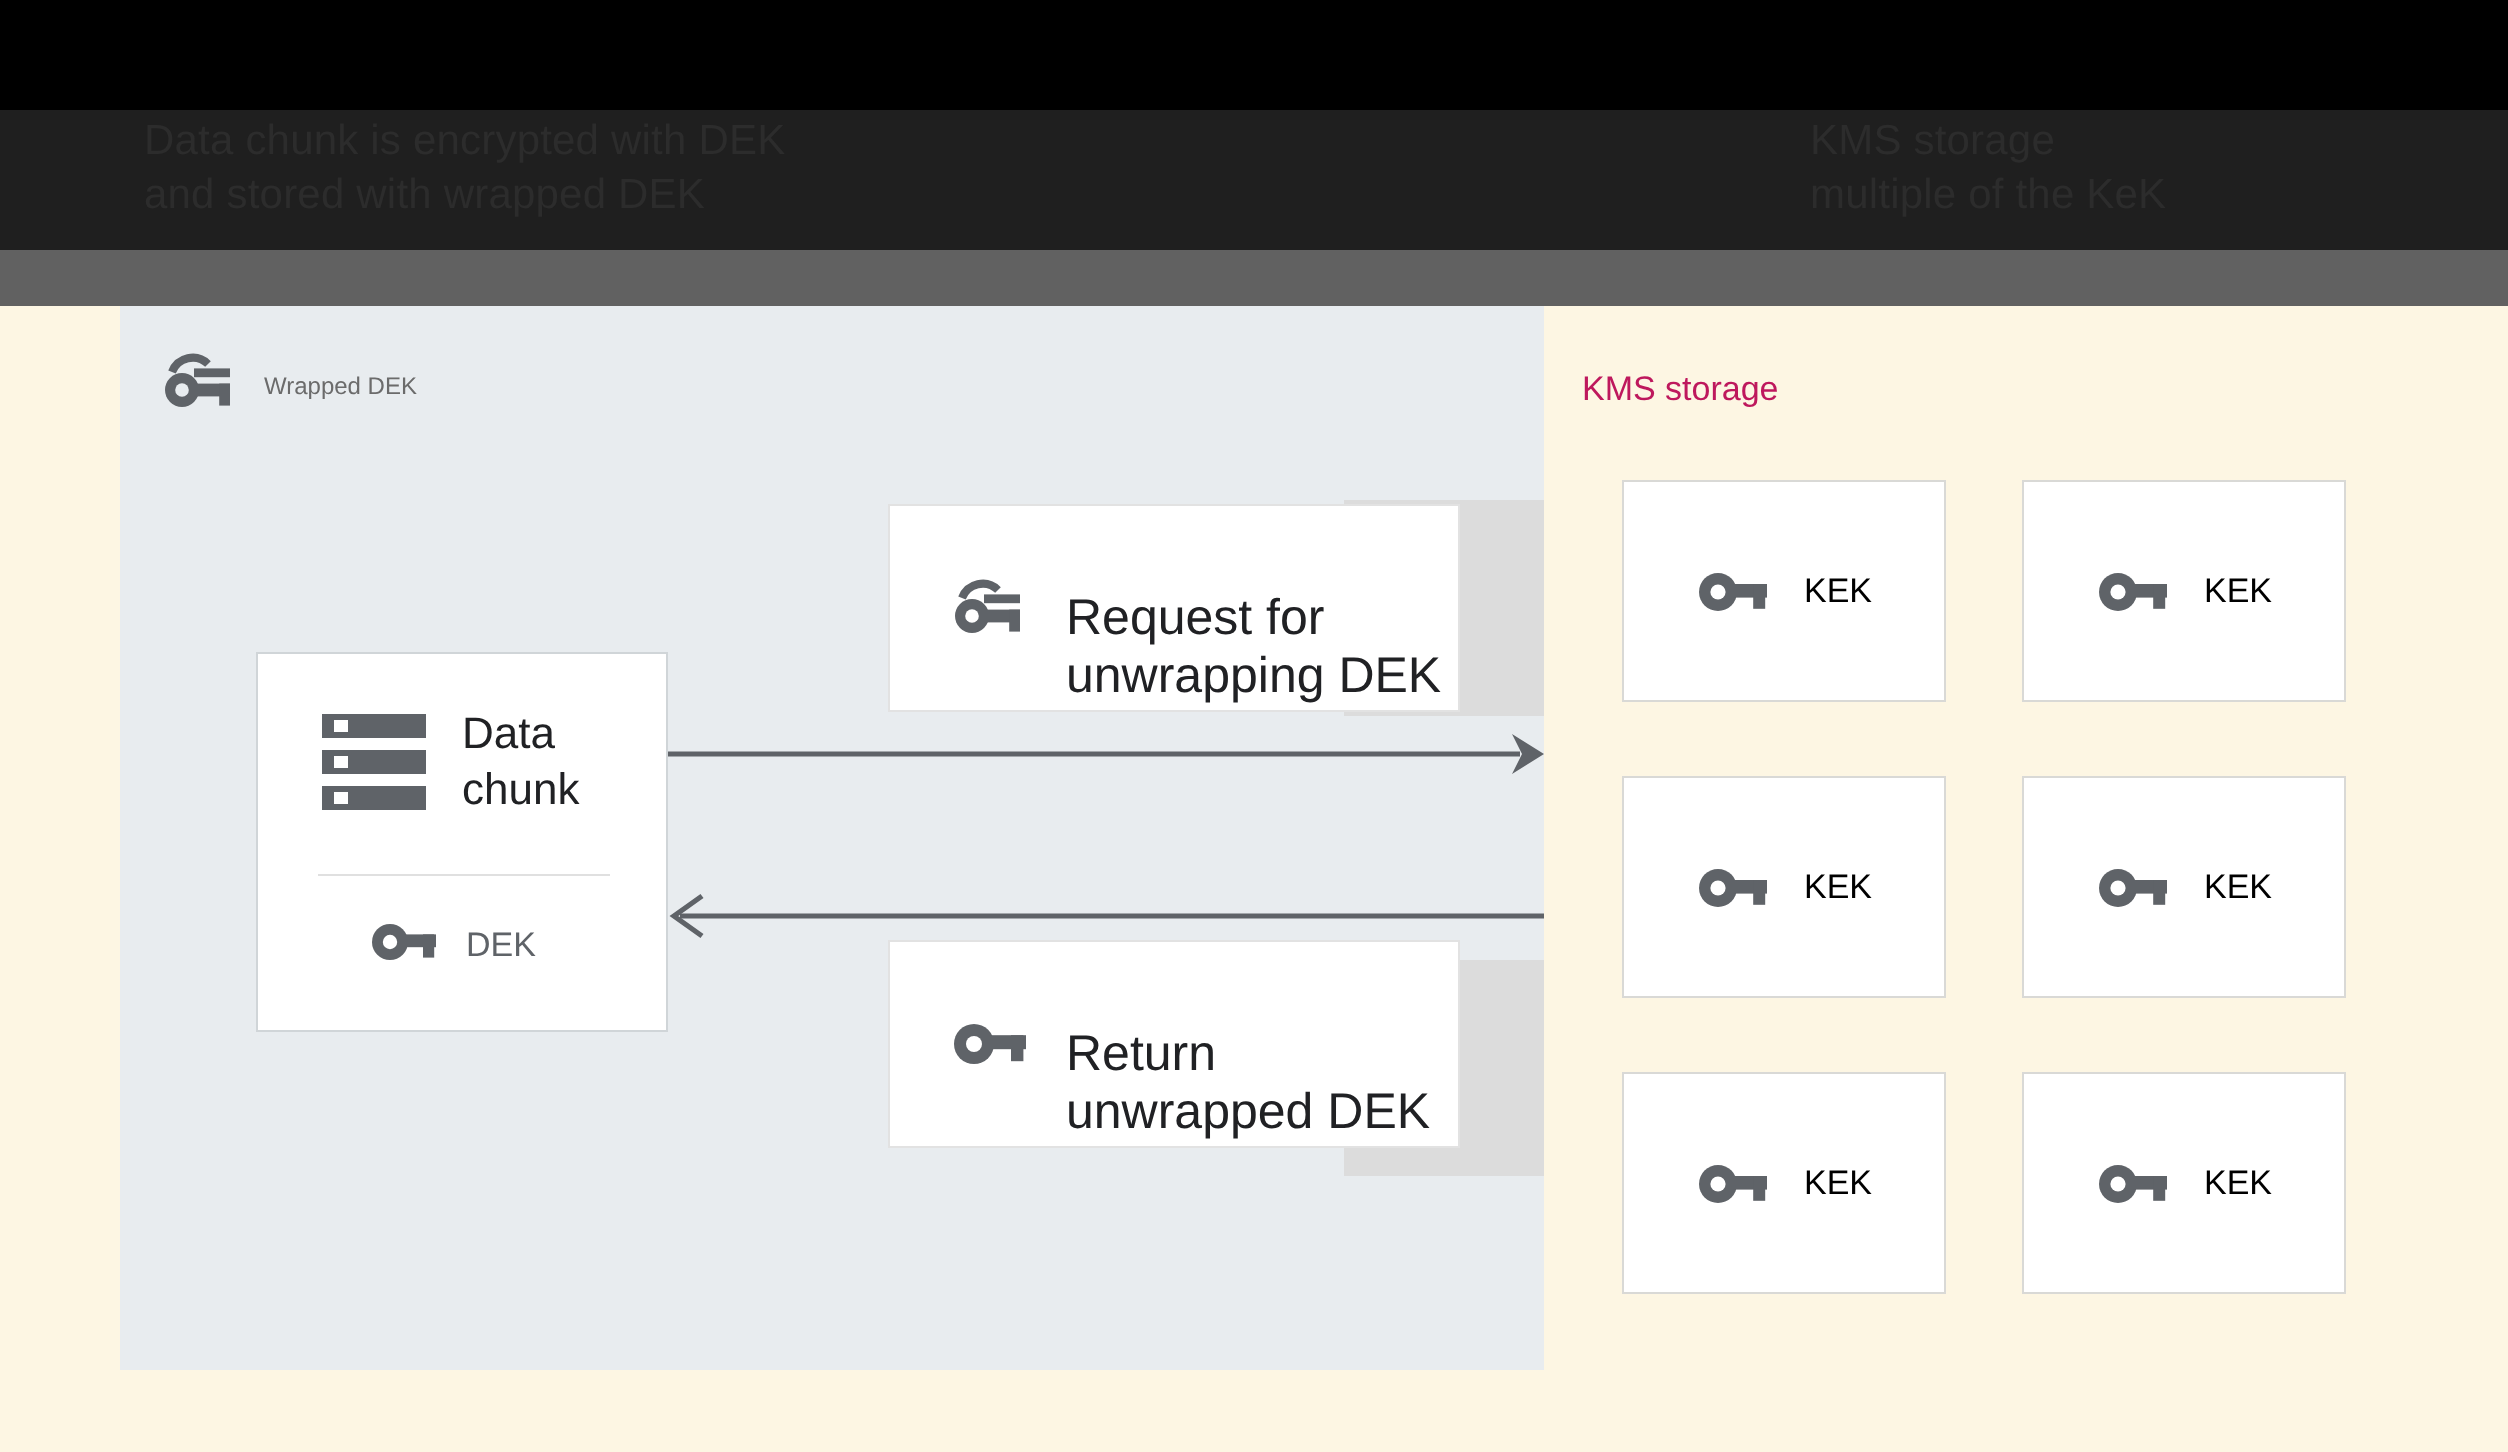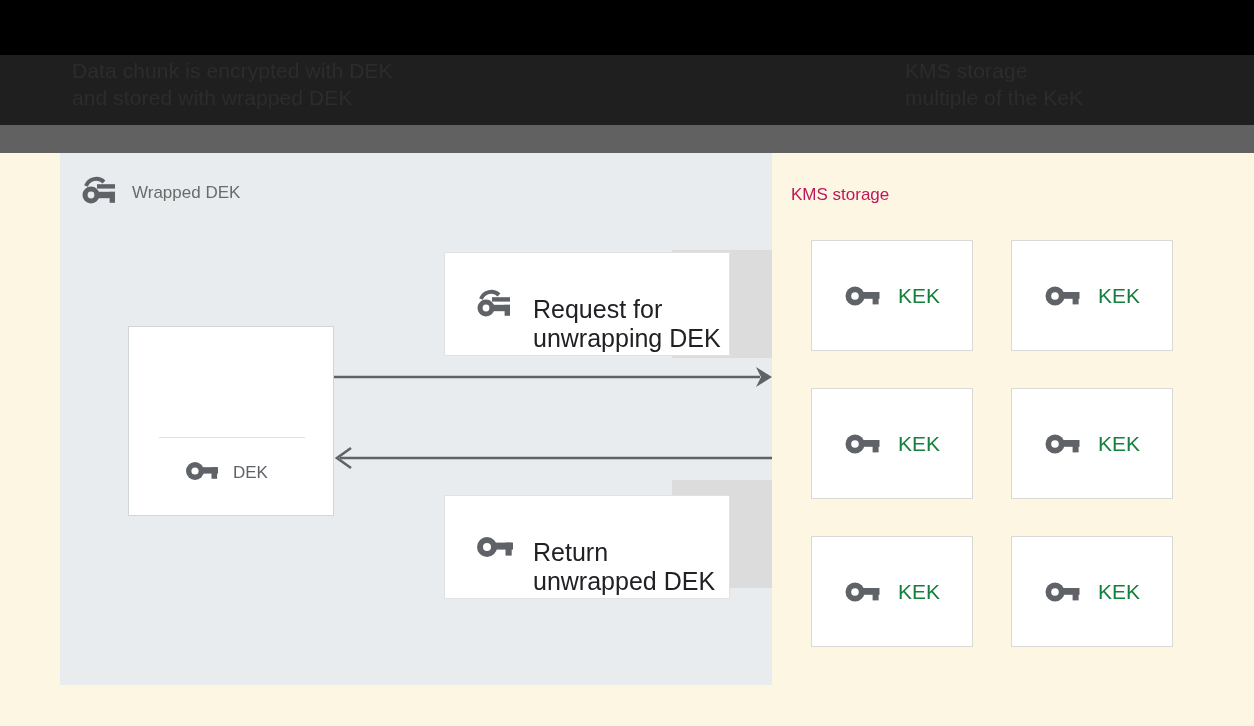--- a/index.html
+++ b/index.html
@@ -63,21 +63,21 @@
   
   .panel-left {
     position: absolute;
     left: 60px; top: 153px;
     width: 712px; height: 532px;
     background: #e8ecef;
   }
   .panel-left-title {
     position: absolute;
     left: 72px; top: 30px;
-    font-size: 17px;
+    font-size: 12px;
     color: #6b6b6b;
     line-height: 20px;
   }
   .icon-wrapped-dek-header {
     position: absolute;
     left: 20px; top: 22px;
     width: 40px; height: 32px;
   }
 
   
@@ -144,21 +144,21 @@
   .msg-card {
     position: absolute;
     width: 286px; height: 104px;
     background: #ffffff;
     border: 1px solid #e2e2e2;
     display: flex;
     align-items: center;
     padding-left: 30px;
   }
   .msg-card.req { left: 444px; top: 252px; }
-  .msg-card.ret { left: 444px; top: 495px; }
+  .msg-card.ret { left: 444px; top: 470px; }
   .msg-label {
     font-size: 25px;
     line-height: 29px;
     color: #202124;
     margin-left: 18px;
     white-space: pre-line;
     margin-top: 40px;
   }
 
   
@@ -181,22 +181,22 @@
     row-gap: 37px;
   }
   .kek-box {
     background: #ffffff;
     border: 1px solid #d9d9d6;
     display: flex;
     align-items: center;
     justify-content: center;
   }
   .kek-label {
-    font-size: 21px;
-    color: #15803d;
+    font-size: 17px;
+    color: #000000;
     margin-left: 16px;
   }
 
   svg { display: block; }
 </style>
 </head>
 <body>
 
 <div id="root">
 
@@ -239,20 +239,34 @@
       <path d="M756 367 L772 377 L756 387 L761 377 Z" fill="#5f6368"></path>
     </g>
 
     <g>
       <line x1="340" y1="458" x2="772" y2="458" stroke="#5f6368" stroke-width="2.6"></line>
       <polyline points="351,448 337,458 351,468" fill="none" stroke="#5f6368" stroke-width="2.6"></polyline>
     </g>
   </svg>
 
   <div class="card-datachunk">
+    <div class="dc-top">
+      <span>
+        <svg width="56" height="52" viewBox="0 0 56 52">
+          <rect x="2" y="2" width="52" height="12" fill="#5f6368"></rect>
+          <rect x="2" y="20" width="52" height="12" fill="#5f6368"></rect>
+          <rect x="2" y="38" width="52" height="12" fill="#5f6368"></rect>
+          <rect x="8" y="5" width="7" height="6" fill="#ffffff"></rect>
+          <rect x="8" y="23" width="7" height="6" fill="#ffffff"></rect>
+          <rect x="8" y="41" width="7" height="6" fill="#ffffff"></rect>
+        </svg>
+      </span>
+      <span class="dc-label">Data
+chunk</span>
+    </div>
 
     <div class="dc-divider"></div>
 
     <div class="dc-bottom">
       <span>
         <svg width="34" height="24" viewBox="0 0 34 24">
           <circle cx="10" cy="12" r="9" fill="#5f6368"></circle>
           <circle cx="10" cy="12" r="3.6" fill="#ffffff"></circle>
           <rect x="17" y="8.2" width="16" height="6.4" fill="#5f6368"></rect>
           <rect x="26.5" y="8.2" width="5.6" height="11.6" fill="#5f6368"></rect>

